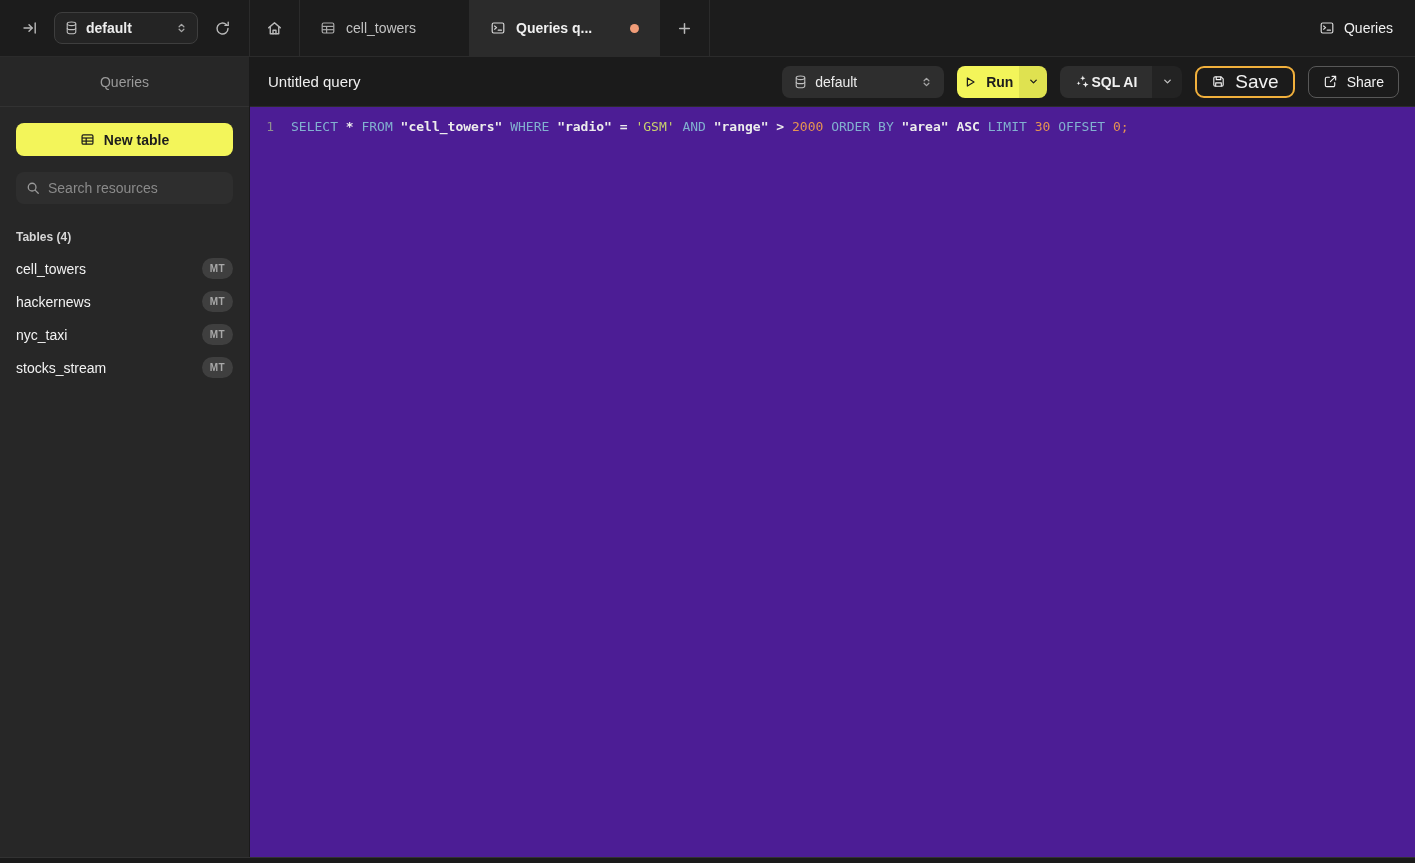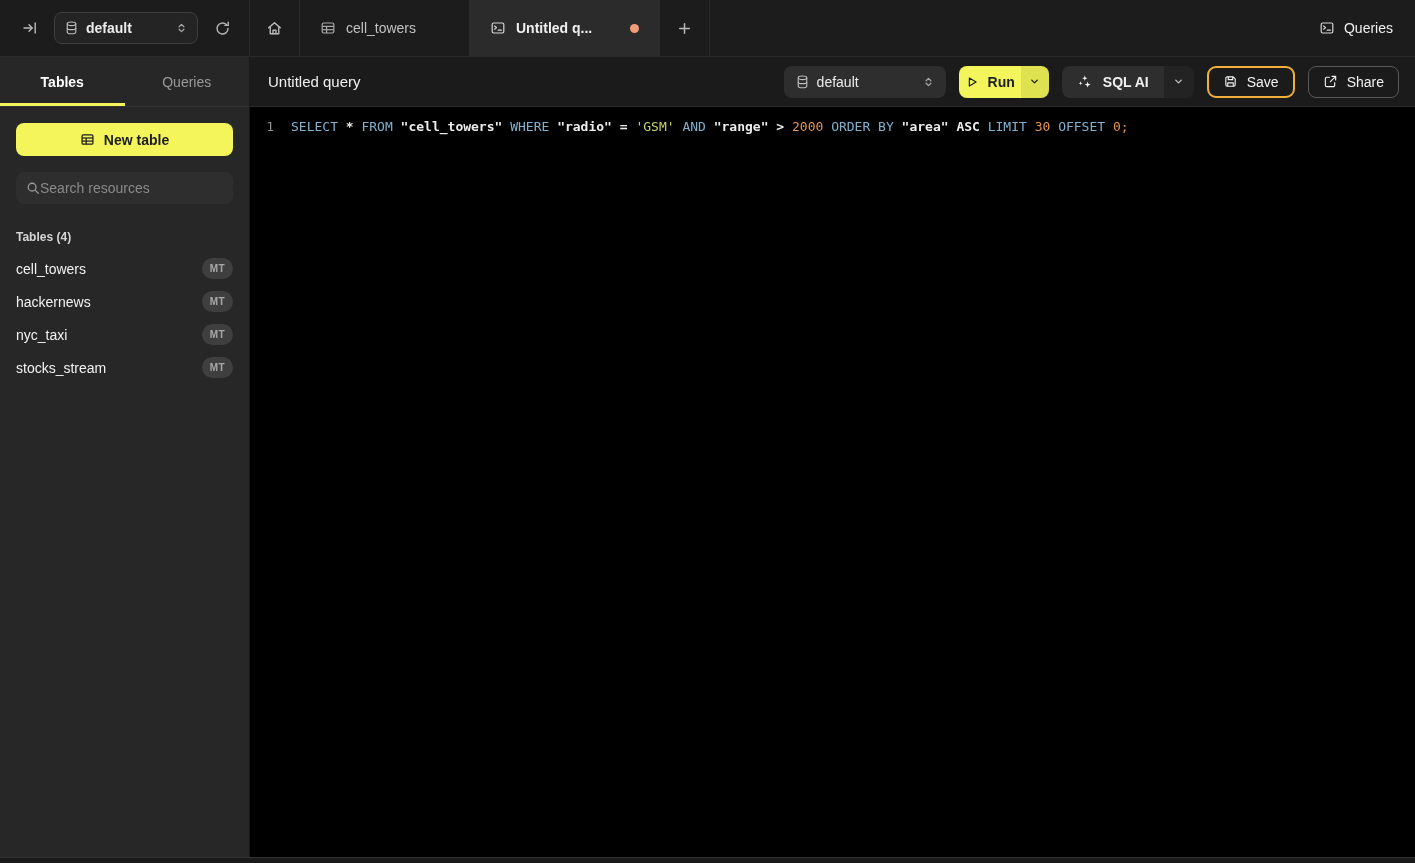--- a/index.html
+++ b/index.html
@@ -81,41 +81,41 @@
     background: #f3f55a;
   }
   .new-table-btn {
     margin: 16px; height: 33px; flex: none; background: #f3f55a; color: #1c1c1c;
     border: none; border-radius: 8px; font-weight: 600; font-size: 14px;
     display: flex; align-items: center; justify-content: center; gap: 9px; cursor: pointer;
     font-family: "Liberation Sans", sans-serif;
   }
   .search-box {
     margin: 0 16px; height: 32px; flex: none; background: #2e2e2e;
-    border-radius: 8px; display: flex; align-items: center; padding: 0 10px; gap: 0;
+    border-radius: 8px; display: flex; align-items: center; padding: 0 10px; gap: 8px;
   }
   .search-box .s-ic { color: #9a9a9a; flex: none; }
   .search-box input {
     flex: 1; background: transparent; border: none; outline: none;
     color: #e6e6e6; font-size: 14px; font-family: "Liberation Sans", sans-serif;
   }
   .search-box input::placeholder { color: #8a8a8a; }
   .section-title { margin: 26px 16px 8px; font-size: 12px; color: #d6d6d6; font-weight: 600; }
   .tables-list { display: flex; flex-direction: column; }
   .table-row {
     height: 33px; padding: 0 16px; display: flex; align-items: center;
     justify-content: space-between; font-size: 14px; color: #f2f2f2; cursor: pointer;
   }
   .badge {
     background: #3f3f3f; color: #a8a8a8; font-size: 10px; font-weight: 700;
     padding: 5px 8px; border-radius: 999px; letter-spacing: .4px;
   }
 
   
-  .main { flex: 1; display: flex; flex-direction: column; background: #000000; min-width: 0; }
+  .main { flex: 1; display: flex; flex-direction: column; background: #4c1d95; min-width: 0; }
   .editor-header {
     height: 50px; flex: none; background: #1b1b1b; border-bottom: 1px solid #2b2b2b;
     display: flex; align-items: center; padding: 0 16px 0 18px; gap: 13px;
   }
   .page-title { font-size: 15px; color: #f0f0f0; font-weight: 500; margin-right: auto; }
 
   .hdr-select {
     height: 32px; width: 162px; background: #2e2e2e; border: none; border-radius: 8px;
     display: flex; align-items: center; gap: 8px; padding: 0 12px;
     color: #ececec; font-size: 14px; cursor: pointer; font-family: "Liberation Sans", sans-serif;
@@ -128,31 +128,31 @@
     background: #f3f55a; color: #1d1d1d; font-weight: 600; font-size: 14px;
     display: flex; align-items: center; gap: 9px; padding: 0 6px; border: none; cursor: pointer;
     font-family: "Liberation Sans", sans-serif;
   }
   .run-caret {
     background: #dfe250; width: 28px; border: none; display: flex; align-items: center;
     justify-content: center; color: #1d1d1d; cursor: pointer;
   }
   .sqlai-main {
     background: #2e2e2e; color: #f0f0f0; font-weight: 600; font-size: 14px;
-    display: flex; align-items: center; gap: 10px; padding: 12px 15px; border: none; cursor: pointer;
+    display: flex; align-items: center; padding: 12px 15px; border: none; cursor: pointer;
     font-family: "Liberation Sans", sans-serif;
   }
   .sqlai-caret {
     background: #232323; width: 30px; border: none; display: flex; align-items: center;
     justify-content: center; color: #c0c0c0; cursor: pointer;
   }
   .save-btn {
     height: 32px; background: transparent; border: 2px solid #f1b03c; border-radius: 9px;
     padding: 0 14px; display: flex; align-items: center; gap: 9px; color: #f2f2f2;
-    font-size: 14px; font-weight: 500; cursor: pointer; font-family: "Liberation Sans", sans-serif;
+    font-size: 19px; font-weight: 500; cursor: pointer; font-family: "Liberation Sans", sans-serif;
   }
   .share-btn {
     height: 32px; background: transparent; border: 1px solid #585858; border-radius: 8px;
     padding: 0 14px; display: flex; align-items: center; gap: 9px; color: #f2f2f2;
     font-size: 14px; cursor: pointer; font-family: "Liberation Sans", sans-serif;
   }
 
   
   .editor {
     flex: 1; padding-top: 9px; font-family: "DejaVu Sans Mono", monospace;
@@ -234,21 +234,21 @@
         <span>cell_towers</span>
       </div>
       <div class="tab active">
         <span class="t-ic">
           <svg width="16" height="16" viewBox="0 0 16 16" fill="none" stroke="currentColor" stroke-width="1.2" stroke-linecap="round" stroke-linejoin="round">
             <rect x="2.2" y="3" width="11.6" height="10" rx="1.4"></rect>
             <path d="M4.6 6l2 1.6-2 1.6"></path>
               <path d="M8.2 10.2h3.2"></path>
           </svg>
         </span>
-        <span>Untitled q...</span>
+        <span>Queries q...</span>
         <span class="dirty-dot"></span>
       </div>
       <div class="tab-cell tab-add">
         <span>
           <svg width="15" height="15" viewBox="0 0 14 14" fill="none" stroke="currentColor" stroke-width="1.4" stroke-linecap="round">
             <path d="M7 2.5v9"></path>
               <path d="M2.5 7h9"></path>
           </svg>
         </span>
       </div>
@@ -265,23 +265,20 @@
         </span>
         <span>Queries</span>
       </button>
     </div>
   </header>
 
   <div class="content">
 
     <aside class="sidebar">
       <div class="sidebar-tabs">
-        <button class="sidebar-tab active">
-          <span>Tables</span>
-        </button>
         <button class="sidebar-tab">
           <span>Queries</span>
         </button>
       </div>
 
       <button class="new-table-btn">
         <span>
           <svg width="15" height="15" viewBox="0 0 16 16" fill="none" stroke="currentColor" stroke-width="1.3">
             <rect x="2.2" y="3" width="11.6" height="10" rx="1.4"></rect>
             <path d="M2.2 6.4h11.6"></path>

